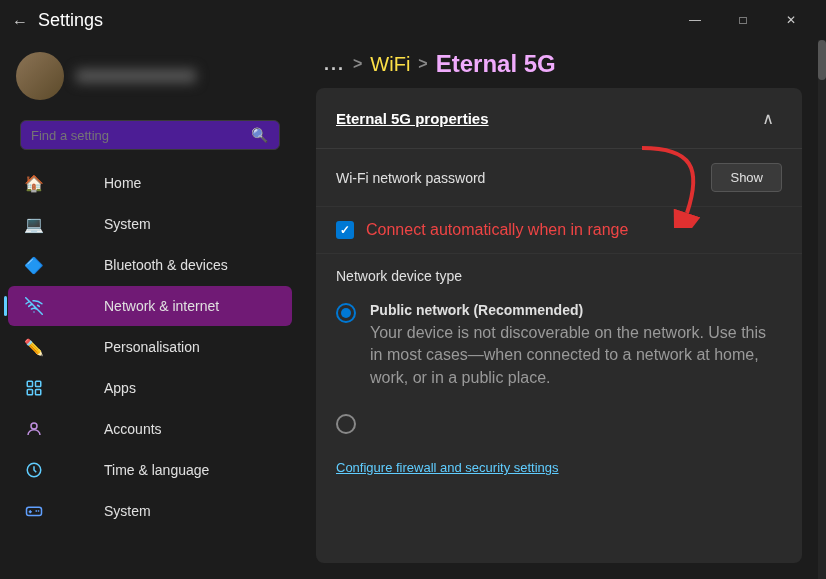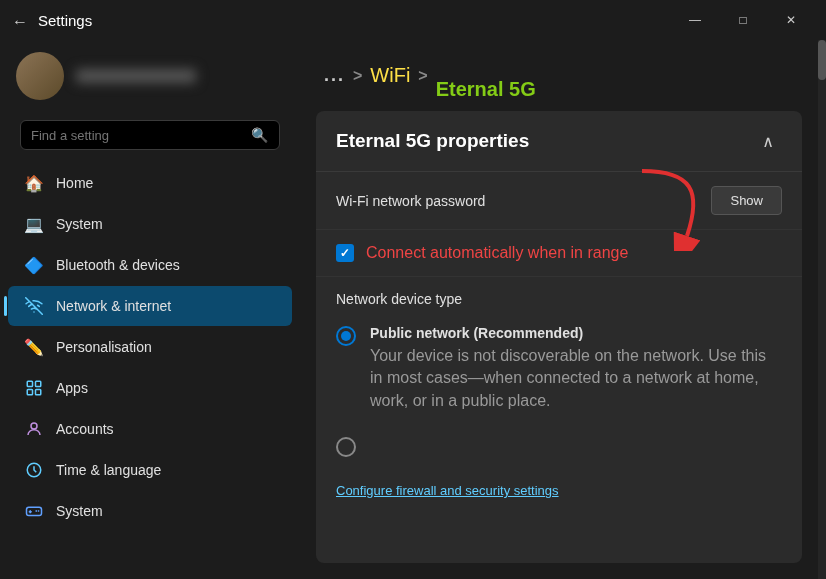--- a/index.html
+++ b/index.html
@@ -23,21 +23,21 @@
       background: #1c1c1c;
       height: 40px;
       flex-shrink: 0;
     }
     .titlebar-left {
       display: flex;
       align-items: center;
       gap: 10px;
     }
     .titlebar-title {
-      font-size: 15px;
+      font-size: 18px;
       color: #fff;
     }
     .titlebar-controls {
       display: flex;
       gap: 2px;
     }
     .titlebar-btn {
       width: 46px;
       height: 32px;
       background: transparent;
@@ -96,21 +96,21 @@
     }
 
     
     .search-container {
       padding: 8px 12px;
       margin: 0 8px;
     }
     .search-box {
       display: flex;
       align-items: center;
-      background: #000000;
+      background: #4c1d95;
       border-radius: 6px;
       border: 1px solid #3a3a3a;
       padding: 6px 10px;
       gap: 8px;
     }
     .search-input {
       background: transparent;
       border: none;
       outline: none;
       color: #ccc;
@@ -132,21 +132,21 @@
       display: flex;
       align-items: center;
       padding: 10px 16px;
       gap: 12px;
       cursor: pointer;
       border-radius: 6px;
       margin: 1px 8px;
       position: relative;
     }
     .nav-item.active {
-      background: #0c4a6e;
+      background: #701a75;
     }
     .nav-item.active::before {
       content: '';
       position: absolute;
       left: -4px;
       top: 50%;
       transform: translateY(-50%);
       width: 3px;
       height: 20px;
       background: #60cdff;
@@ -157,20 +157,21 @@
       height: 20px;
       display: flex;
       align-items: center;
       justify-content: center;
       font-size: 16px;
       flex-shrink: 0;
     }
     .nav-label {
       font-size: 14px;
       color: #e0e0e0;
+      margin-left: 48px;
     }
 
     
     .nav-list::-webkit-scrollbar { width: 4px; }
     .nav-list::-webkit-scrollbar-thumb { background: #444; border-radius: 2px; }
 
     
     .content-area {
       flex: 1;
       background: #1c1c1c;
@@ -195,24 +196,23 @@
     }
     .breadcrumb-sep {
       color: #888;
       font-size: 16px;
     }
     .breadcrumb-item {
       color: #fde047;
       font-weight: 400;
     }
     .breadcrumb-item.current {
-      color: #84cc16;
+      color: #f0abfc;
       font-weight: 700;
-      font-size: 20px;
-      margin-top: 28px;
+      font-size: 24px;
     }
 
     
     .content-panel {
       flex: 1;
       margin: 0 16px 16px 16px;
       background: #2b2b2b;
       border-radius: 8px;
       overflow-y: auto;
       position: relative;
@@ -223,23 +223,24 @@
 
     
     .section-header {
       display: flex;
       align-items: center;
       justify-content: space-between;
       padding: 16px 20px;
       border-bottom: 1px solid #3a3a3a;
     }
     .section-title {
-      font-size: 19px;
+      font-size: 15px;
       font-weight: 600;
       color: #fff;
+      text-decoration: underline;
     }
     .collapse-btn {
       background: transparent;
       border: none;
       color: #ccc;
       cursor: pointer;
       font-size: 16px;
       width: 28px;
       height: 28px;
       display: flex;

